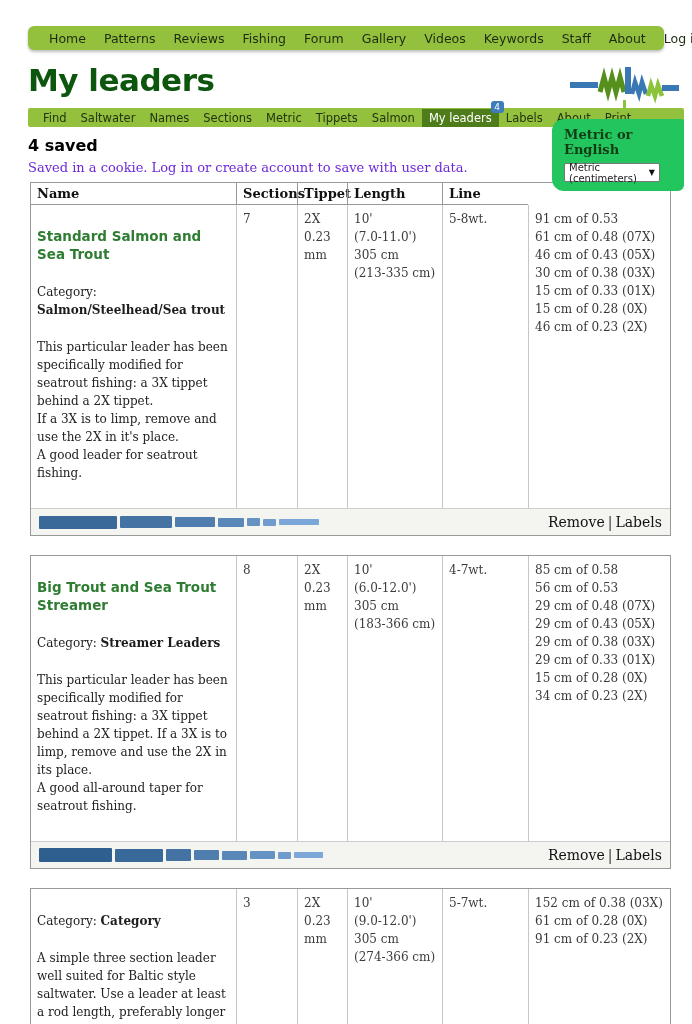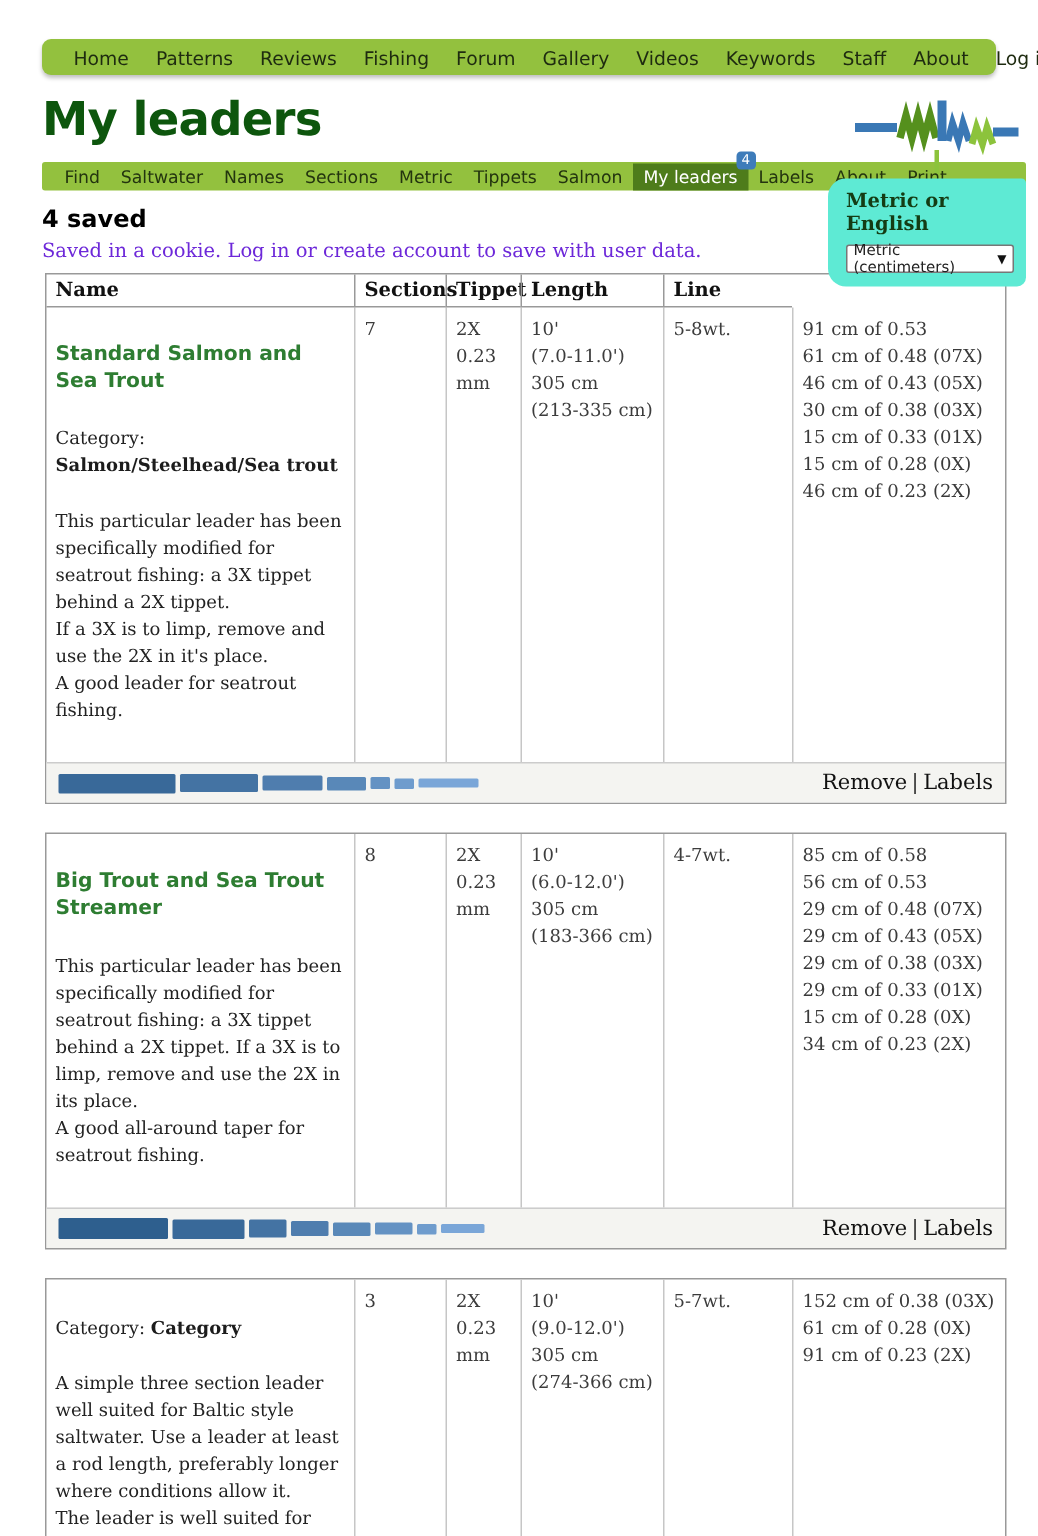--- a/index.html
+++ b/index.html
@@ -15,21 +15,21 @@
   .logo{position:absolute;top:64px;right:12px;width:112px;height:42px;}
   .logo-stem{position:absolute;top:100px;right:66px;width:3px;height:24px;background:#8cc33c;}
 
   
   .subnav{margin:0 8px 0 28px;background:#93c13e;height:19px;display:flex;align-items:center;font-family:"DejaVu Sans",sans-serif;font-size:11.5px;color:#23340f;padding:0 8px;border-radius:2px;}
   .subnav .sub-item{padding:0 7px;position:relative;white-space:nowrap;cursor:pointer;}
   .subnav .sub-item.active{background:#4e7c1b;color:#fff;padding:2px 7px;}
   .badge{position:absolute;top:-8px;right:-5px;background:#3e7cba;color:#fff;font-size:9px;min-width:13px;height:12px;line-height:12px;text-align:center;border-radius:3px;font-family:"DejaVu Sans",sans-serif;}
 
   
-  .units-panel{position:absolute;top:119px;right:8px;width:132px;background:#5eead4;border-radius:12px 3px 6px 12px;padding:8px 8px 9px 12px;box-sizing:border-box;}
+  .units-panel{position:absolute;top:119px;right:8px;width:132px;background:#22c55e;border-radius:12px 3px 6px 12px;padding:8px 24px 9px 12px;box-sizing:border-box;}
   .units-title{font-weight:bold;font-size:13px;color:#143c14;margin-bottom:6px;}
   .fake-select{background:#fff;border:1px solid #777;height:17px;display:flex;align-items:center;justify-content:space-between;font-family:"DejaVu Sans",sans-serif;font-size:10px;color:#222;padding:0 4px;border-radius:2px;cursor:pointer;}
   .fake-select .arrow{font-size:8px;color:#111;margin-left:4px;}
 
   
   .saved-heading{font-family:"DejaVu Sans",sans-serif;font-weight:bold;font-size:16px;color:#000000;margin:9px 0 5px 28px;}
   .saved-note{font-size:13px;color:#6d28d9;margin:0 0 7px 28px;}
 
   
   .tables{margin:0 21px 0 30px;}
@@ -155,20 +155,21 @@
           <div class="seg" style="width: 40px; height: 6px; background: rgb(122, 166, 216);"></div>
         </div>
       <div class="actions"><span class="lnk">Remove</span><span class="sep">|</span><span class="lnk">Labels</span></div>
     </div>
   </div>
 
   <div class="block">
     <div class="grid">
       <div class="cell">
         <div class="leader-name">Big Trout and Sea Trout Streamer</div>
+        <div class="cat-line"><span>Category:</span> <b>Streamer Leaders</b></div>
         <div class="desc">This particular leader has been specifically modified for seatrout fishing: a 3X tippet behind a 2X tippet. If a 3X is to limp, remove and use the 2X in its place.
 A good all-around taper for seatrout fishing.</div>
       </div>
       <div class="cell">8</div>
       <div class="cell">2X
 0.23 mm</div>
       <div class="cell">10'
 (6.0-12.0')
 305 cm
 (183-366 cm)</div>

